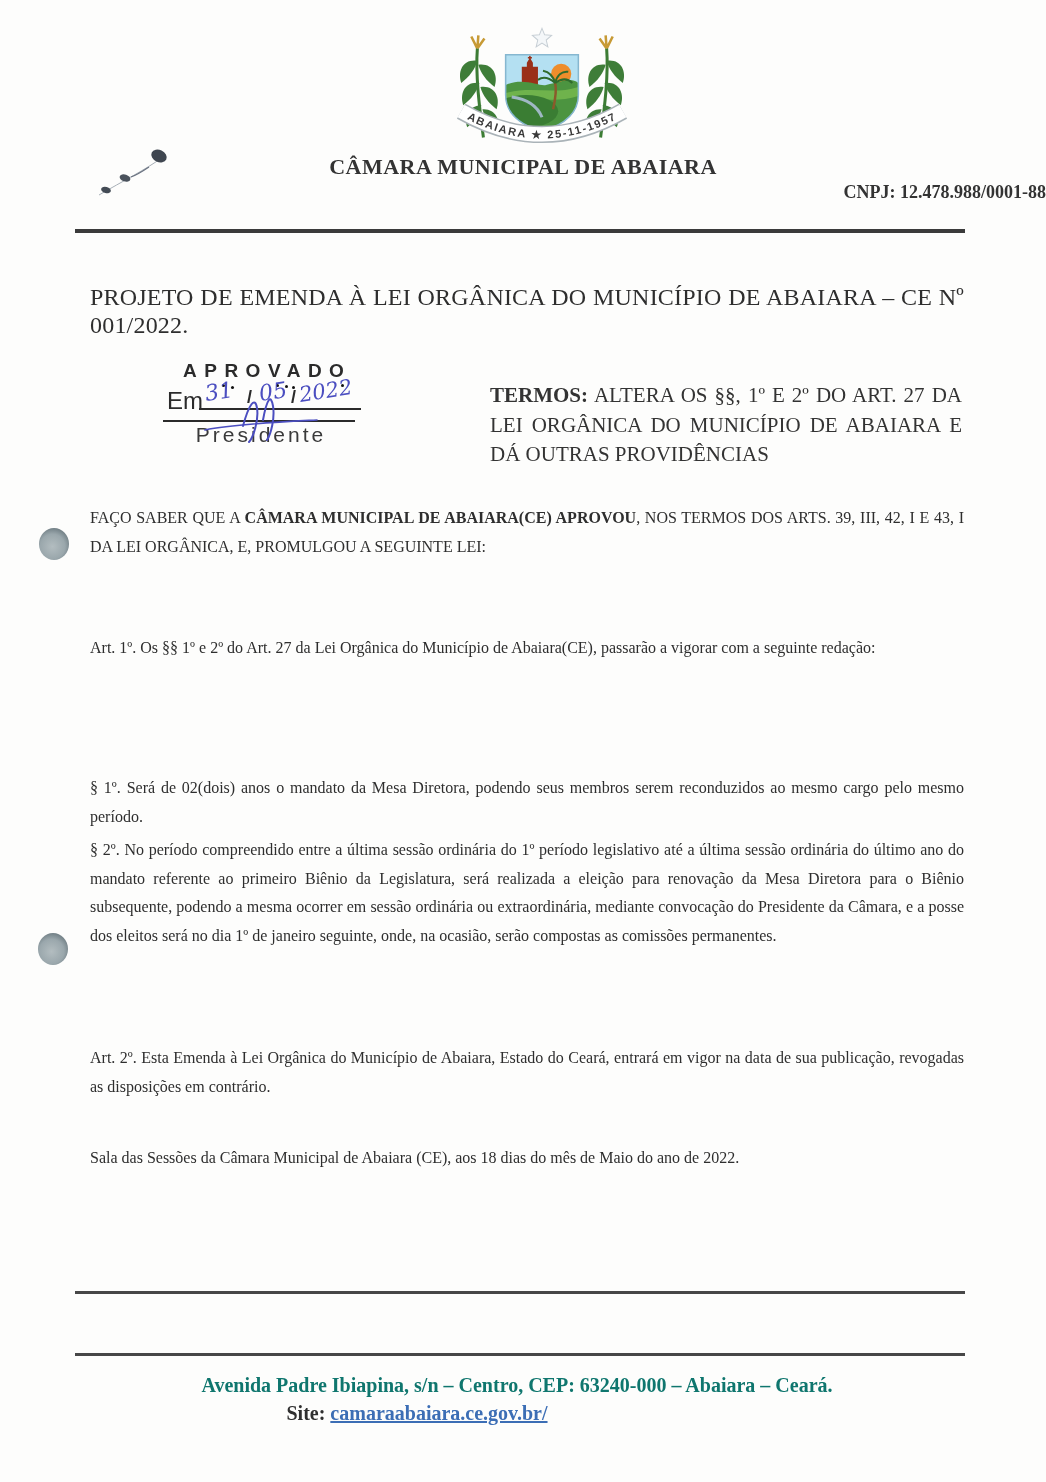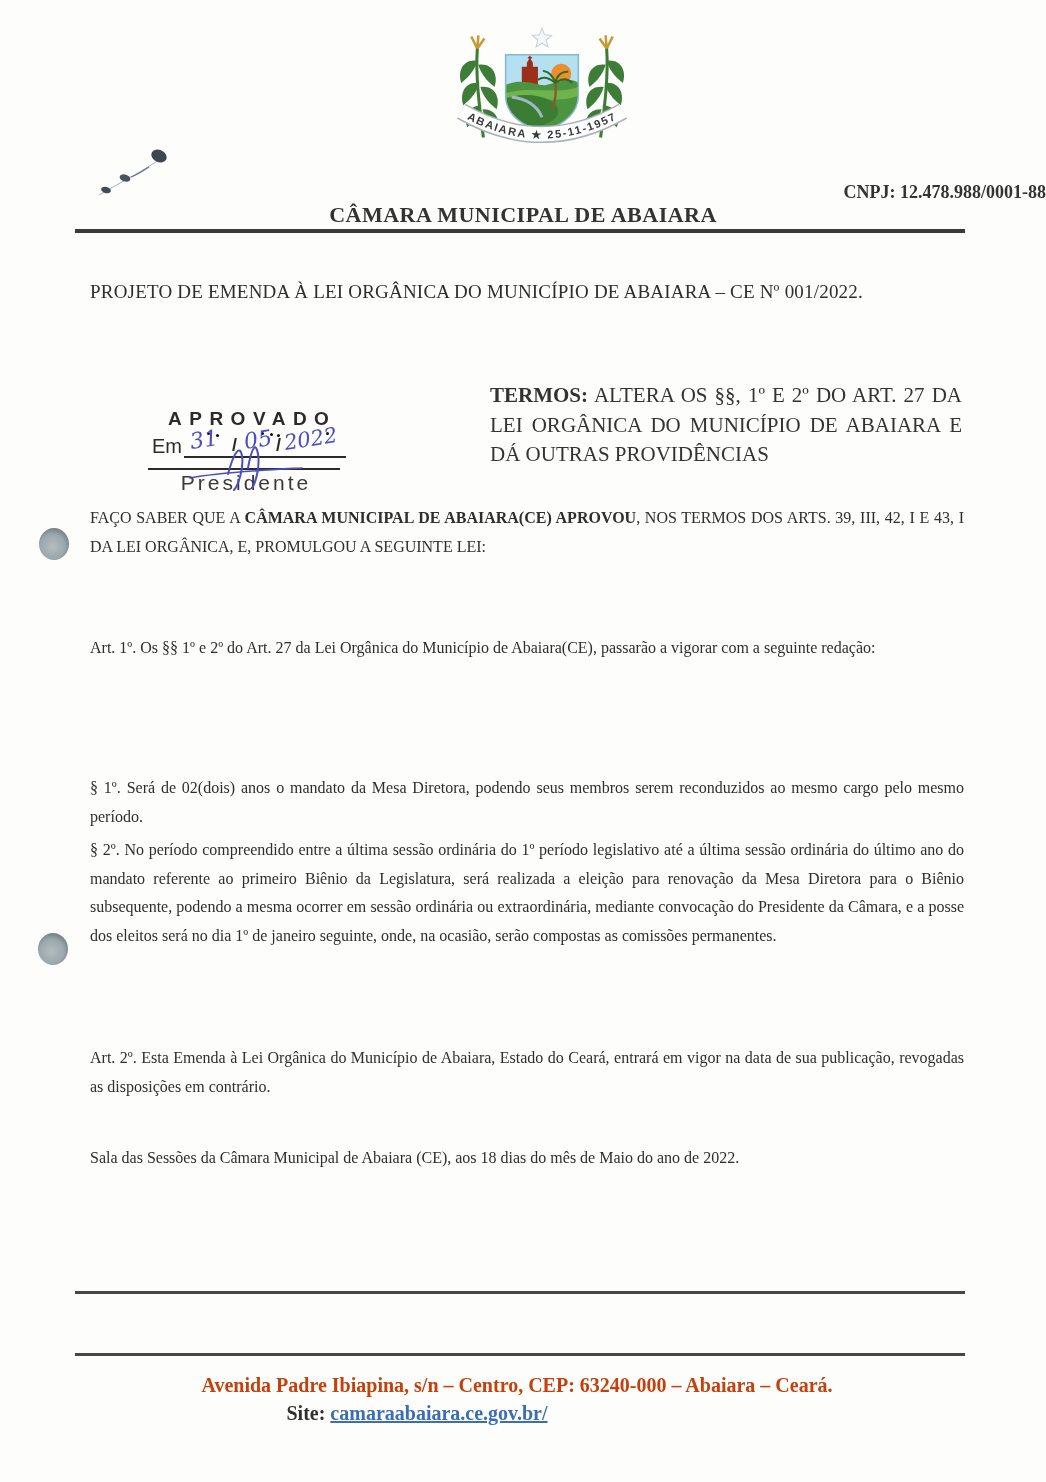--- a/index.html
+++ b/index.html
@@ -8,47 +8,47 @@
     width:1046px;height:1482px;
     margin:0 auto;
     background:#fdfdfc;
     font-family:"Liberation Serif","DejaVu Serif",serif;
     color:#2d2d2d;
     overflow:hidden;
   }
   
   .crest{position:absolute;left:441px;top:24px;width:202px;height:132px;}
   .org-name{position:absolute;left:0;top:154px;width:1046px;text-align:center;
-    font-size:22px;font-weight:bold;letter-spacing:.5px;color:#333;margin-top:48px;}
+    font-size:22px;font-weight:bold;letter-spacing:.5px;color:#333;}
   .org-cnpj{position:absolute;left:0;top:182px;width:1046px;text-align:right;
     font-size:18px;font-weight:bold;color:#333;}
   .rule-top{position:absolute;left:75px;top:229px;width:890px;height:4px;background:#3b3b3b;}
   .rule-bottom{position:absolute;left:75px;width:890px;height:3px;background:#474747;}
   
   .para{position:absolute;left:90px;width:874px;font-size:16px;line-height:28.5px;
     text-align:justify;color:#2e2e2e;}
-  .doc-title{top:259px;font-size:19px;line-height:28px;letter-spacing:.2px;}
+  .doc-title{top:259px;font-size:24px;line-height:28px;letter-spacing:.2px;}
   .faco{top:488px;}
   .art1{top:618px;}
   .art27{top:720px;text-align:left;}
   .par1{top:758px;}
   .par2{top:820px;}
   .art2{top:1028px;}
   .sala{top:1128px;}
   .b{font-weight:bold;}
   
   .ementa{position:absolute;left:490px;top:360px;width:472px;
     font-size:21px;line-height:29.5px;text-align:justify;color:#333;}
   
-  .stamp{position:absolute;left:144px;top:360px;width:204px;height:86px;
-    font-family:"Liberation Sans","DejaVu Sans",sans-serif;color:#2b2b2b;margin-top:48px;}
+  .stamp{position:absolute;left:159px;top:360px;width:204px;height:86px;
+    font-family:"Liberation Sans","DejaVu Sans",sans-serif;color:#2b2b2b;}
   .stamp-approved{position:absolute;left:24px;top:0;font-size:19px;font-weight:bold;
     letter-spacing:7.5px;}
   .stamp-emrow{position:absolute;left:8px;top:25px;width:196px;height:25px;}
-  .stamp-em{position:absolute;left:0;top:2px;font-size:20px;}
+  .stamp-em{position:absolute;left:0;top:2px;font-size:24px;}
   .stamp-dateline{position:absolute;left:32px;top:0;width:162px;height:23px;
     border-bottom:2px solid #2b2b2b;}
   .stamp-slash{position:absolute;top:2px;font-size:18px;font-weight:bold;}
   .sl1{left:80px;} .sl2{left:124px;}
   .hand{position:absolute;font-family:"DejaVu Serif",serif;font-style:italic;
     font-size:22px;color:#4b4ec0;transform:rotate(-9deg);}
   .hd{top:-6px;} .h-day{left:38px;} .h-month{left:92px;} .h-year{left:132px;font-size:21px;}
   .stamp-line2{position:absolute;left:4px;top:60px;width:192px;height:2px;background:#2b2b2b;}
   .stamp-role{position:absolute;left:0;top:63px;width:204px;text-align:center;
     font-size:21px;letter-spacing:3px;color:#3a3a3a;}
@@ -57,21 +57,21 @@
     box-shadow:9px 2px 0 #111,54px 0 0 #111,63px 1px 0 #111,70px 2px 0 #111,119px 0 0 #111;}
   .signature{position:absolute;left:0;top:26px;width:204px;height:58px;pointer-events:none;}
   
   .hole{position:absolute;width:30px;height:32px;border-radius:50%;
     background:radial-gradient(circle at 45% 58%, #b3bdc0 0%, #9aa7ac 50%, #707e84 76%, #39454b 88%, #cdd6d8 100%);}
   .hole1{left:39px;top:528px;}
   .hole2{left:38px;top:933px;}
   .penmark{position:absolute;left:95px;top:145px;width:86px;height:58px;}
   
   .footer-address{position:absolute;left:0;top:1374px;width:1034px;text-align:center;
-    font-size:20px;font-weight:bold;color:#c2410c;}
+    font-size:20px;font-weight:bold;color:#0f766e;}
   .footer-site{position:absolute;left:0;top:1402px;width:834px;text-align:center;
     font-size:20px;font-weight:bold;color:#2f2f2f;}
   .site-link{color:#3c6eb5;text-decoration:underline;cursor:pointer;}
 </style>
 </head>
 <body>
 
 <div class="page">
 
   <svg class="crest" viewBox="0 0 200 130" xmlns="http://www.w3.org/2000/svg">

